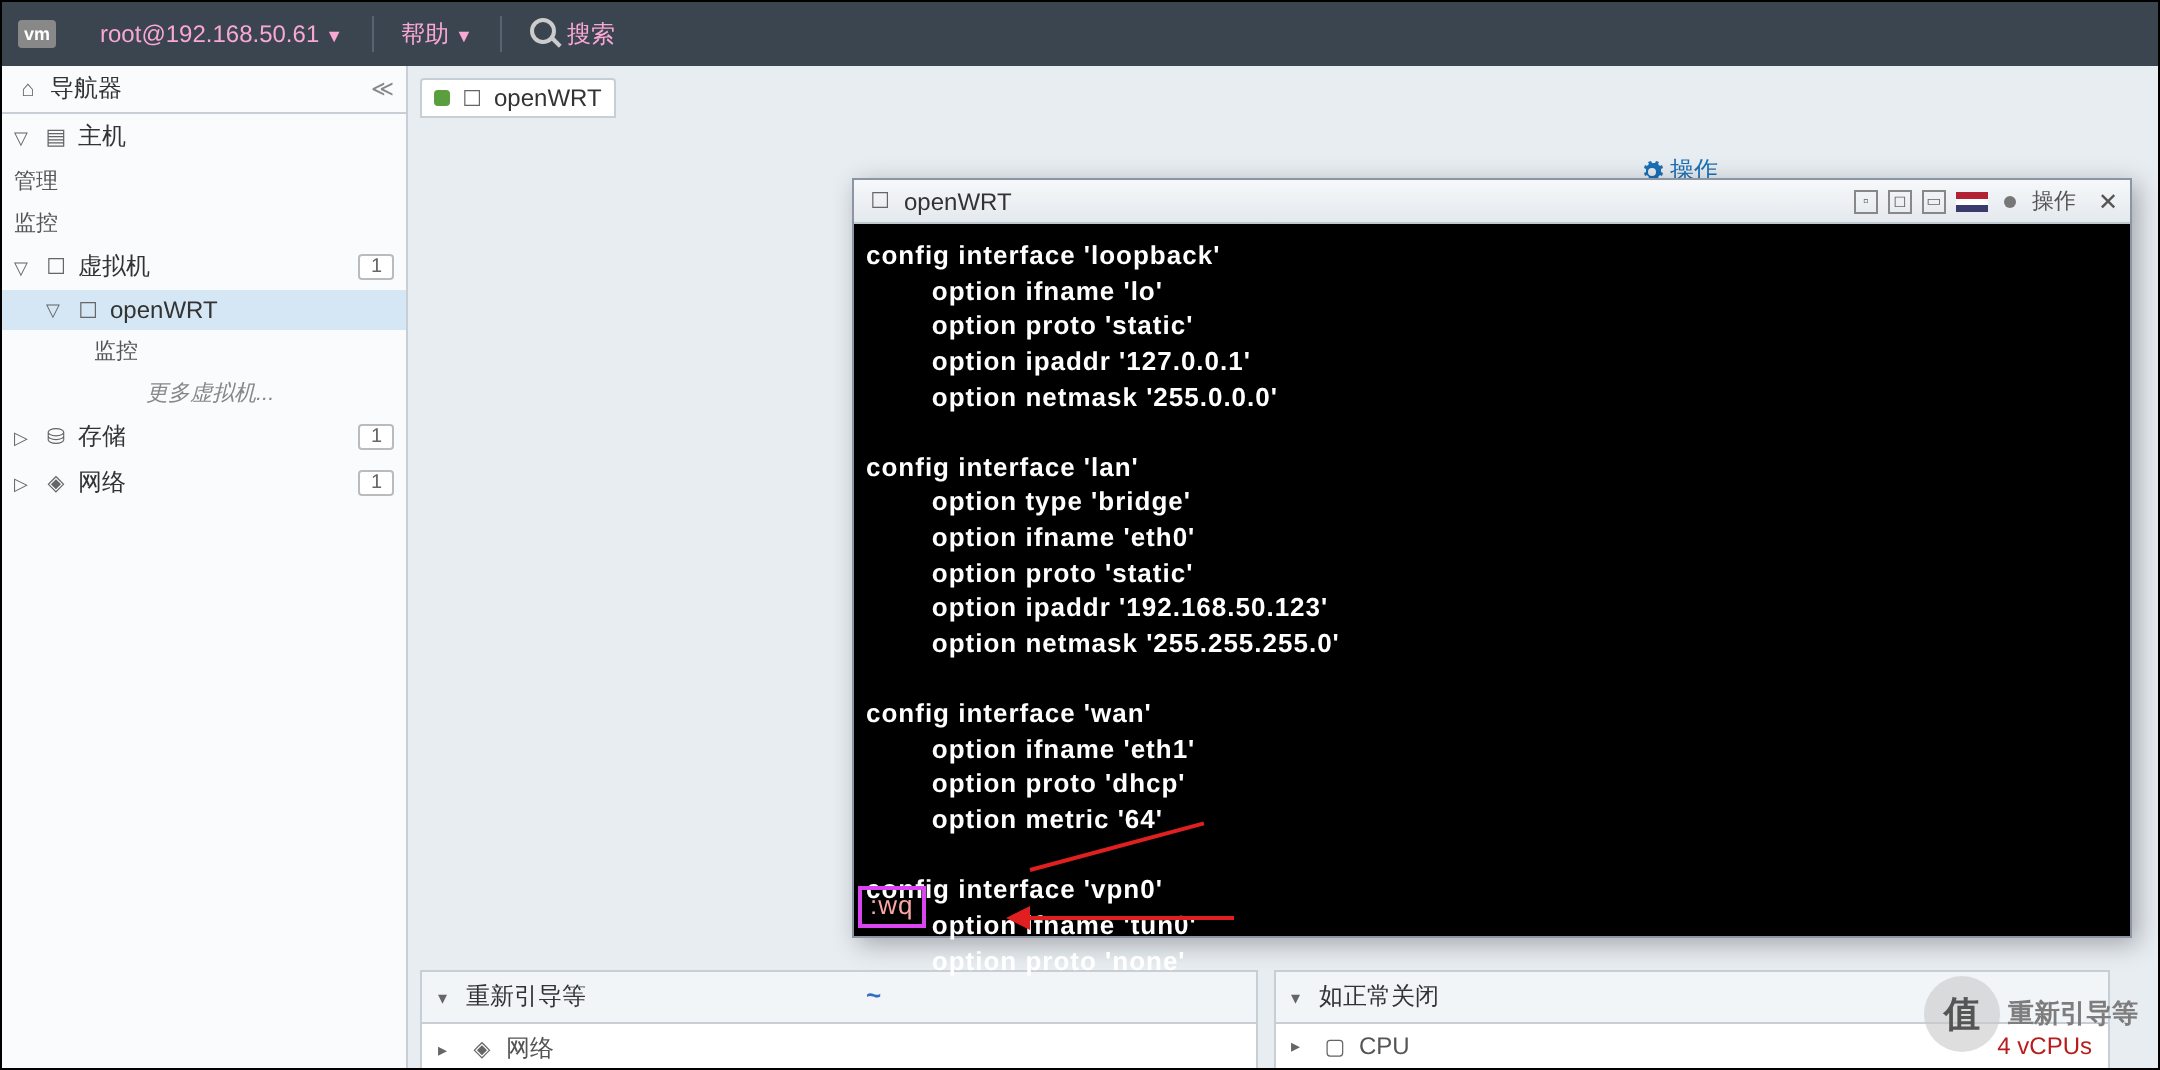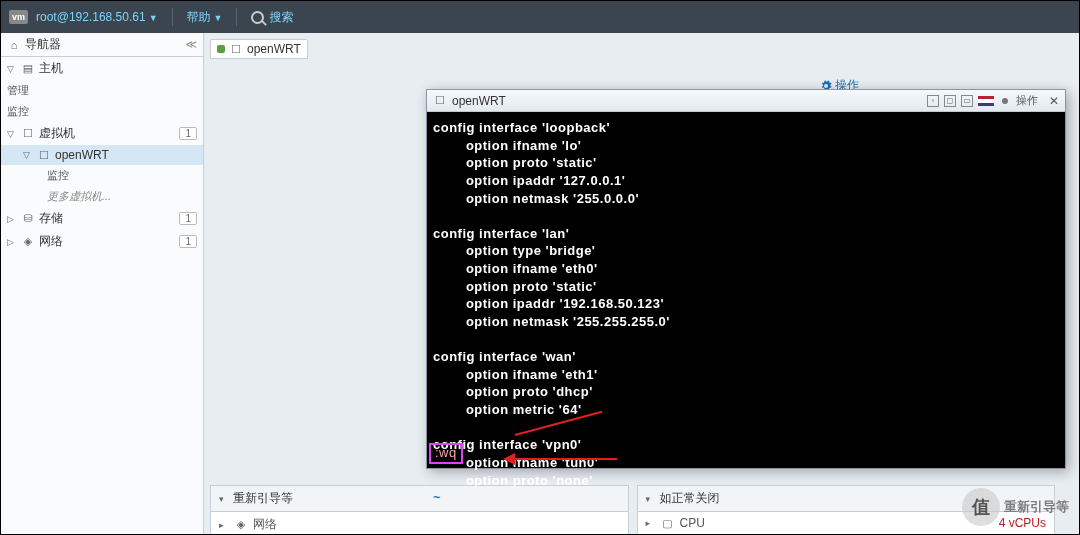--- a/index.html
+++ b/index.html
@@ -1,21 +1,21 @@
 <!DOCTYPE html>
 <html><head>
 <meta charset="utf-8">
 <style>
 *{box-sizing:border-box;margin:0;padding:0;font-family:Arial,"Microsoft YaHei",sans-serif}
 body{background:#e8edf2;width:1080px;height:535px;overflow:hidden;position:relative;border:1px solid #000}
 .topbar{height:32px;background:#3b4550;color:#e8e8e8;display:flex;align-items:center;padding:0 8px;font-size:12px}
-.logo{background:#888;color:#fff;font-size:9px;font-weight:bold;padding:2px 3px;border-radius:2px;margin-right:8px}
+.logo{background:#888;color:#fff;font-size:9px;font-weight:bold;padding:2px 3px;border-radius:2px;margin-right:22px}
 .app-title{font-size:16px;flex:1}
 .top-right{display:flex;align-items:center;gap:14px}
-.top-right span{color:#7dd3fc}
+.top-right span{color:#f9a8d4}
 .sep{width:1px;height:18px;background:#5a6470}
 .dropdown-arrow{font-size:9px;margin-left:3px}
 .main{display:flex;height:calc(100% - 32px)}
 .sidebar{width:203px;background:#fafbfc;border-right:1px solid #c8ced6;display:flex;flex-direction:column}
 .nav-header{height:24px;display:flex;align-items:center;padding:0 6px;border-bottom:1px solid #c8ced6;font-size:12px;color:#333;justify-content:space-between}
 .nav-header .left{display:flex;align-items:center;gap:4px}
 .collapse-icon{font-size:11px;color:#888}
 .nav-tree{font-size:12px;color:#333}
 .tree-row{display:flex;align-items:center;padding:3px 6px;gap:4px;position:relative}
 .tree-row.selected{background:#d5e6f5}
@@ -61,21 +61,21 @@
 </head>
 <body>
 
 <div class="topbar">
   <span class="logo">vm</span>
   <div class="top-right">
     <span><span>root@192.168.50.61</span><span class="dropdown-arrow">▼</span></span>
     <span class="sep"></span>
     <span><span>帮助</span><span class="dropdown-arrow">▼</span></span>
     <span class="sep"></span>
-    <span style="display:flex;align-items:center;gap:5px">
+    <span style="display:flex;align-items:flex-start;gap:5px">
         <span class="search-icon"></span>
         <span>搜索</span>
       </span>
   </div>
 </div>
 
 <div class="main">
   <div class="sidebar">
     <div class="nav-header">
       <span class="left">
@@ -97,21 +97,21 @@
           <span class="ticon">☐</span>
           <span>虚拟机</span>
           <span class="badge">1</span>
         </div>
       <div class="tree-row selected" style="padding-left:22px">
           <span class="caret">▽</span>
           <span class="ticon">☐</span>
           <span>openWRT</span>
         </div>
       <div class="tree-row tree-child" style="padding-left:46px">监控</div>
-      <div class="tree-row tree-child italic" style="padding-left:46px">更多虚拟机...</div>
+      <div class="tree-row tree-child italic" style="padding-left:72px">更多虚拟机...</div>
       <div class="tree-row">
           <span class="caret">▷</span>
           <span class="ticon">⛁</span>
           <span>存储</span>
           <span class="badge">1</span>
         </div>
       <div class="tree-row">
           <span class="caret">▷</span>
           <span class="ticon">◈</span>
           <span>网络</span>

